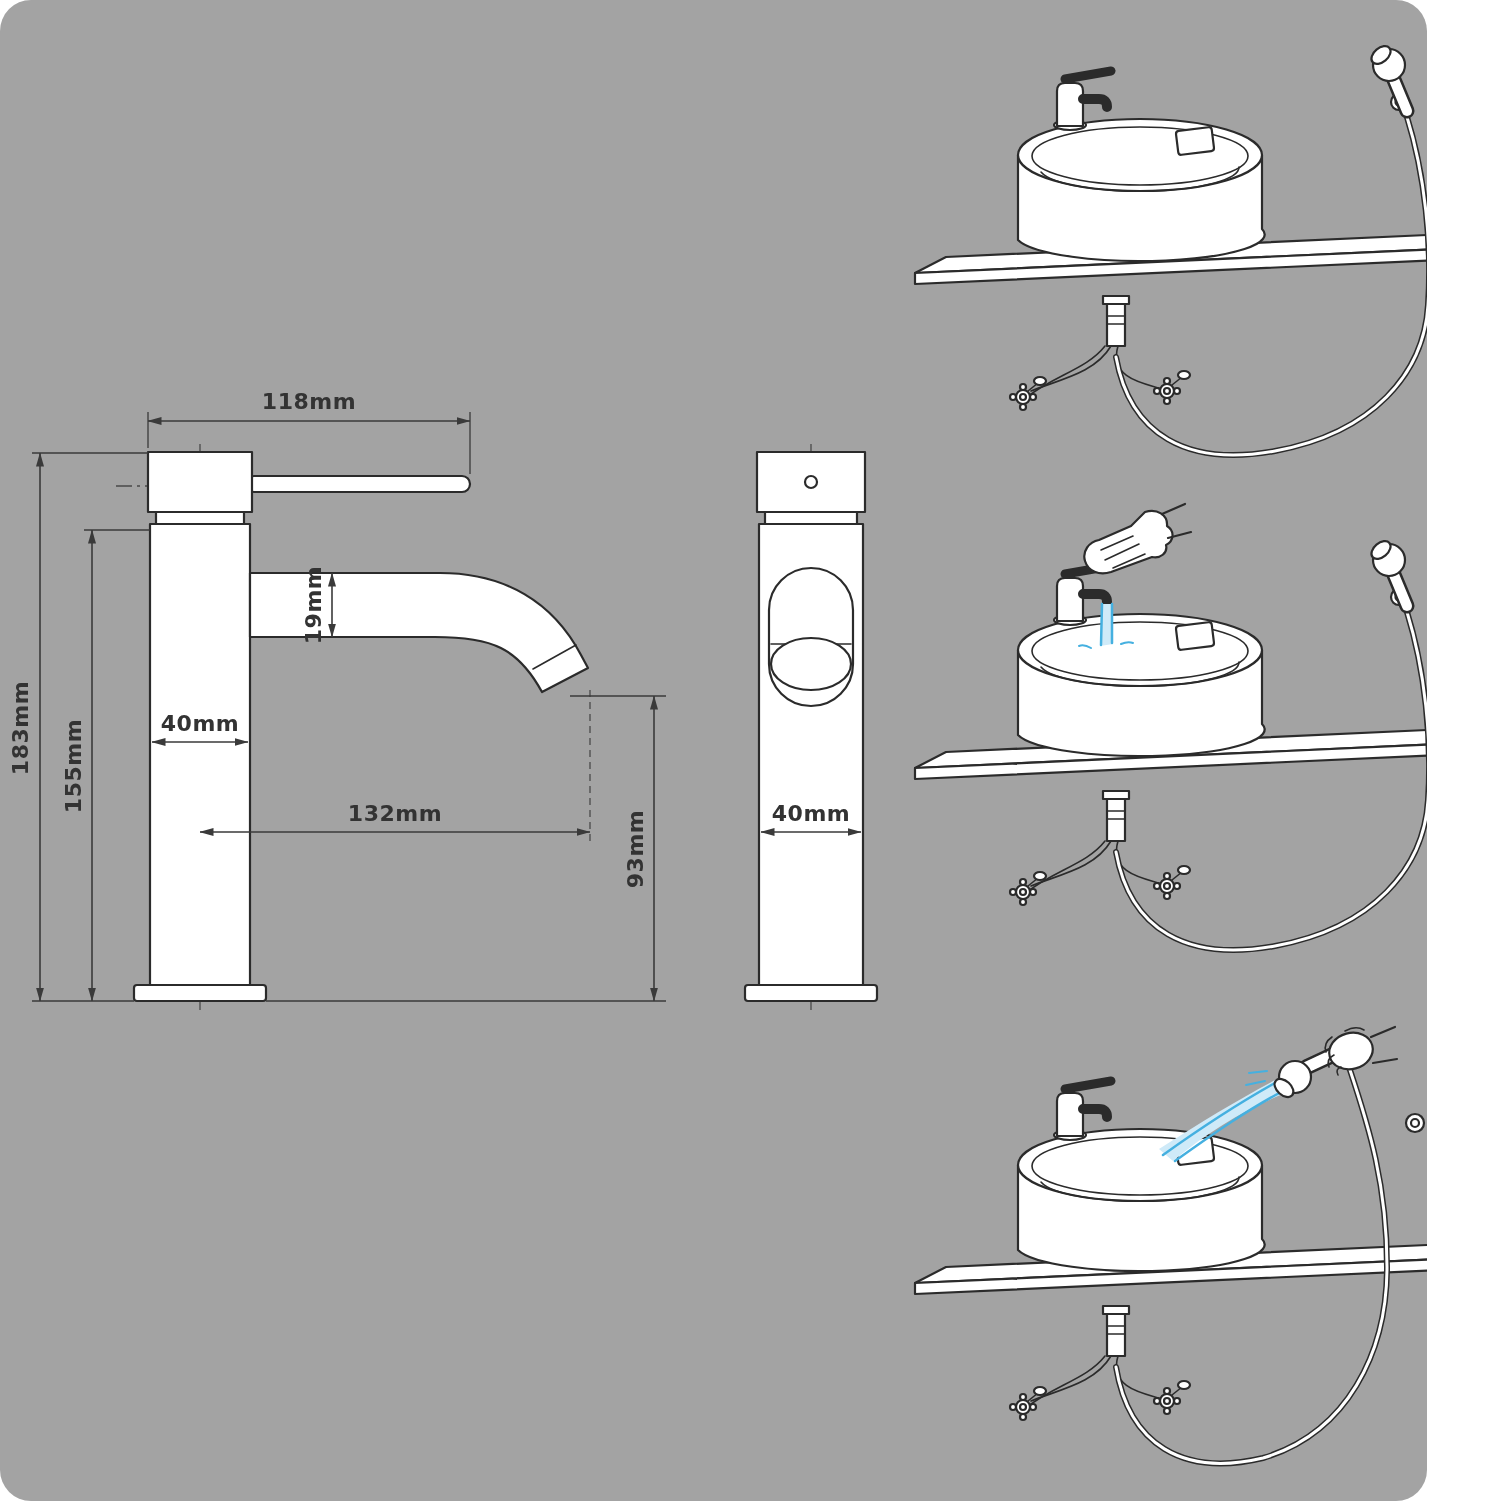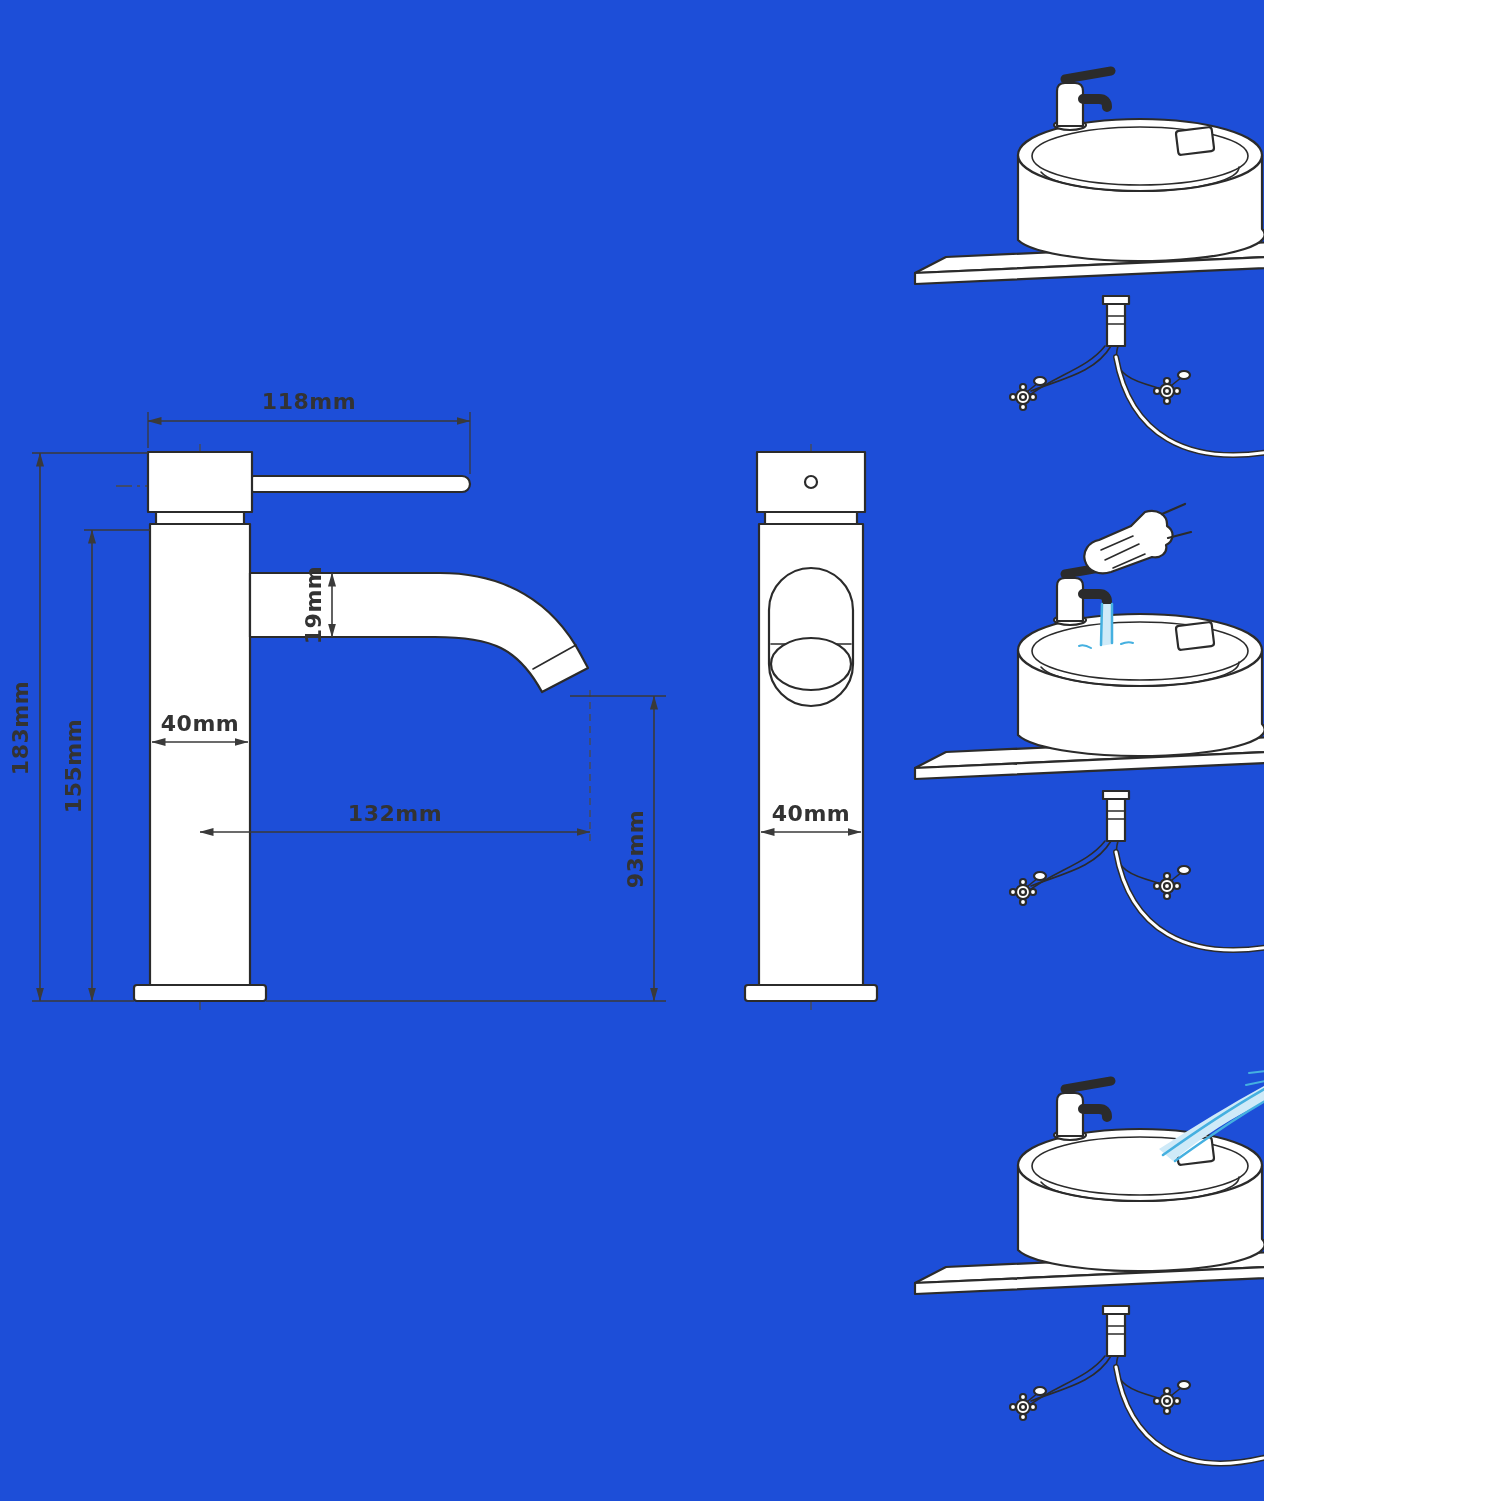--- a/index.html
+++ b/index.html
@@ -1,16 +1,16 @@
 <!DOCTYPE html>
 <html><head>
 <meta charset="utf-8">
 <style>
   html,body{margin:0;padding:0;background:#ffffff;}
-  .canvas{position:relative;width:1264px;height:1501px;background:#1d4ed8;overflow:hidden;}
+  .canvas{position:relative;width:1427px;height:1501px;background:#a3a3a3;overflow:hidden;border-radius:31px;}
   svg{display:block;}
   .fill{fill:#ffffff;stroke:#2b2b2b;stroke-width:2.2;stroke-linejoin:round;}
   .ln{fill:none;stroke:#2b2b2b;stroke-width:2.2;stroke-linecap:round;stroke-linejoin:round;}
   .thin{fill:none;stroke:#2b2b2b;stroke-width:1.6;stroke-linecap:round;}
   .dim{fill:none;stroke:#3a3a3a;stroke-width:1.6;}
   .ext{fill:none;stroke:#3a3a3a;stroke-width:1.3;}
   .cl{fill:none;stroke:#4a4a4a;stroke-width:1.3;stroke-dasharray:16 5 3 5;}
   .dash{fill:none;stroke:#4a4a4a;stroke-width:1.3;stroke-dasharray:7 5;}
   .dimtext{font-family:"DejaVu Sans","Liberation Sans",sans-serif;font-size:22px;font-weight:600;fill:#333333;letter-spacing:.5px;}
   .hose-o{fill:none;stroke:#2b2b2b;stroke-width:6;stroke-linecap:round;}

